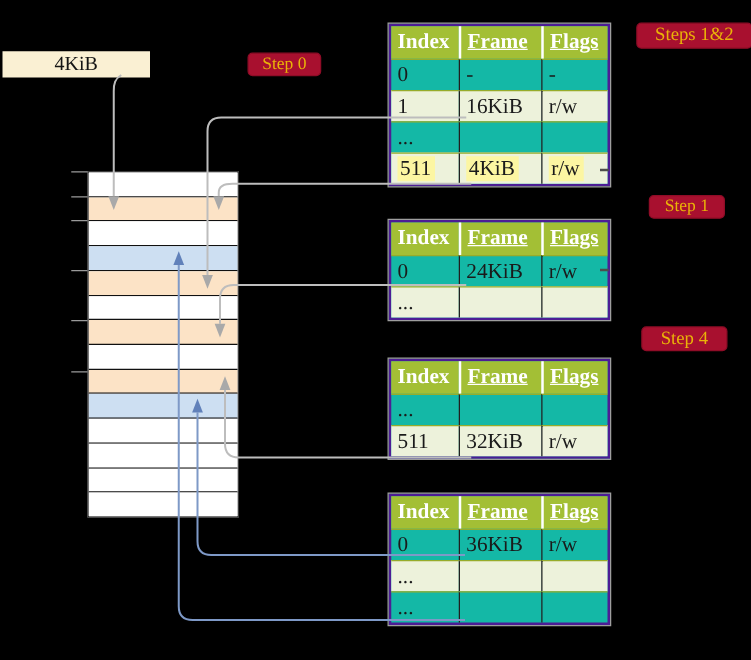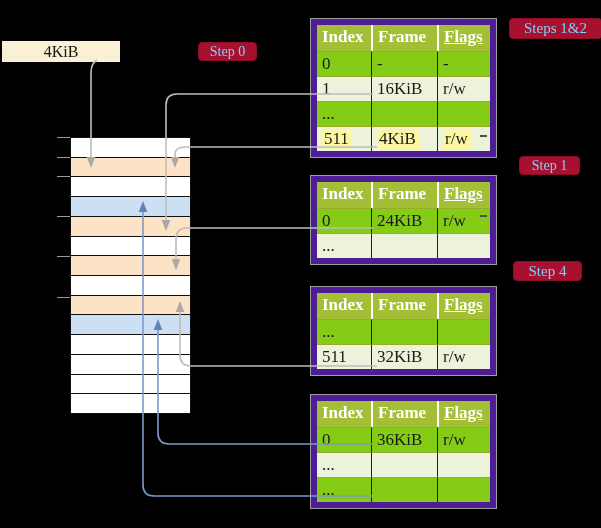--- a/index.html
+++ b/index.html
@@ -5,45 +5,45 @@
   html,body{margin:0;padding:0;background:#000;}
   #canvas{position:relative;width:601px;height:528px;background:#000;overflow:hidden;
           font-family:"Liberation Serif","DejaVu Serif",serif;}
 
   
   .srcbox{position:absolute;left:2px;top:41px;width:118px;height:21px;background:#FAF0D3;
           display:flex;align-items:center;justify-content:center;font-size:16px;color:#151515;z-index:2;}
 
   
   .badge{position:absolute;background:#A8102F;border:1px solid #8F0C27;border-radius:4px;
-         color:#7dd3fc;display:flex;align-items:center;justify-content:center;z-index:2;}
+         color:#eab308;display:flex;align-items:center;justify-content:center;z-index:2;}
   #badge-step0 {left:198px;top:42px;width:57px;height:17px;font-size:14px;}
   #badge-steps12{left:509px;top:18px;width:91px;height:19px;font-size:15px;}
   #badge-step3 {left:519px;top:156px;width:59px;height:17px;font-size:14px;}
   #badge-step4 {left:513px;top:261px;width:67px;height:18px;font-size:15px;}
 
   
   .memcol{position:absolute;left:70px;top:137px;width:119px;height:275px;z-index:1;
           border:1px solid #101010;display:flex;flex-direction:column;background:#fff;}
   .mrow{flex:1;border-bottom:1px solid #101010;}
   .mrow:last-child{border-bottom:none;}
   .mrow[data-color="white"] {background:#FFFFFF;}
   .mrow[data-color="orange"]{background:#FCE3C6;}
   .mrow[data-color="blue"]  {background:#CDDFF2;}
   .tick{position:absolute;left:57px;width:13px;height:0;border-top:1px solid #9A9A9A;z-index:1;}
 
   
   table.pt{position:absolute;left:311px;width:167px;border-collapse:separate;border-spacing:0;
-           border:6px solid #4c1d95;outline:1px solid #9E9E9E;background:#84cc16;table-layout:fixed;z-index:2;}
+           border:2px solid #4c1d95;outline:1px solid #9E9E9E;background:#14b8a6;table-layout:fixed;z-index:2;}
   #pt1{top:19px;} #pt2{top:176px;} #pt3{top:287px;} #pt4{top:395px;}
   .pt th,.pt td{box-sizing:border-box;overflow:hidden;white-space:nowrap;}
   .pt th{background:#A3BF35;color:#fff;font-weight:bold;font-size:17px;text-align:left;
          height:26px;padding:0 3px 3px 5px;}
   .pt th + th{border-left:2px solid #fff;}
-  .pt .c-index{width:54px;} .pt .c-frame{width:66px;} .pt .c-flags{width:53px;text-decoration:underline;}
+  .pt .c-index{width:54px;} .pt .c-frame{width:66px;text-decoration:underline;} .pt .c-flags{width:53px;text-decoration:underline;}
   .pt td{font-size:17px;color:#1a1a1a;height:25px;padding:0 3px 1px 5px;border-top:1px solid #97AC2B;}
   .pt td + td{border-left:1px solid #202020;}
   .pt tbody tr:nth-child(even) td{background:#EDF2DB;}
   .hl{background:#FCF6A2;padding:0 3px 1px 2px;}
 
   
   .dash{position:absolute;width:7px;height:2px;background:#4D4D4D;z-index:2;}
   #dash1{left:480px;top:135px;} #dash2{left:480px;top:215px;}
 
   

